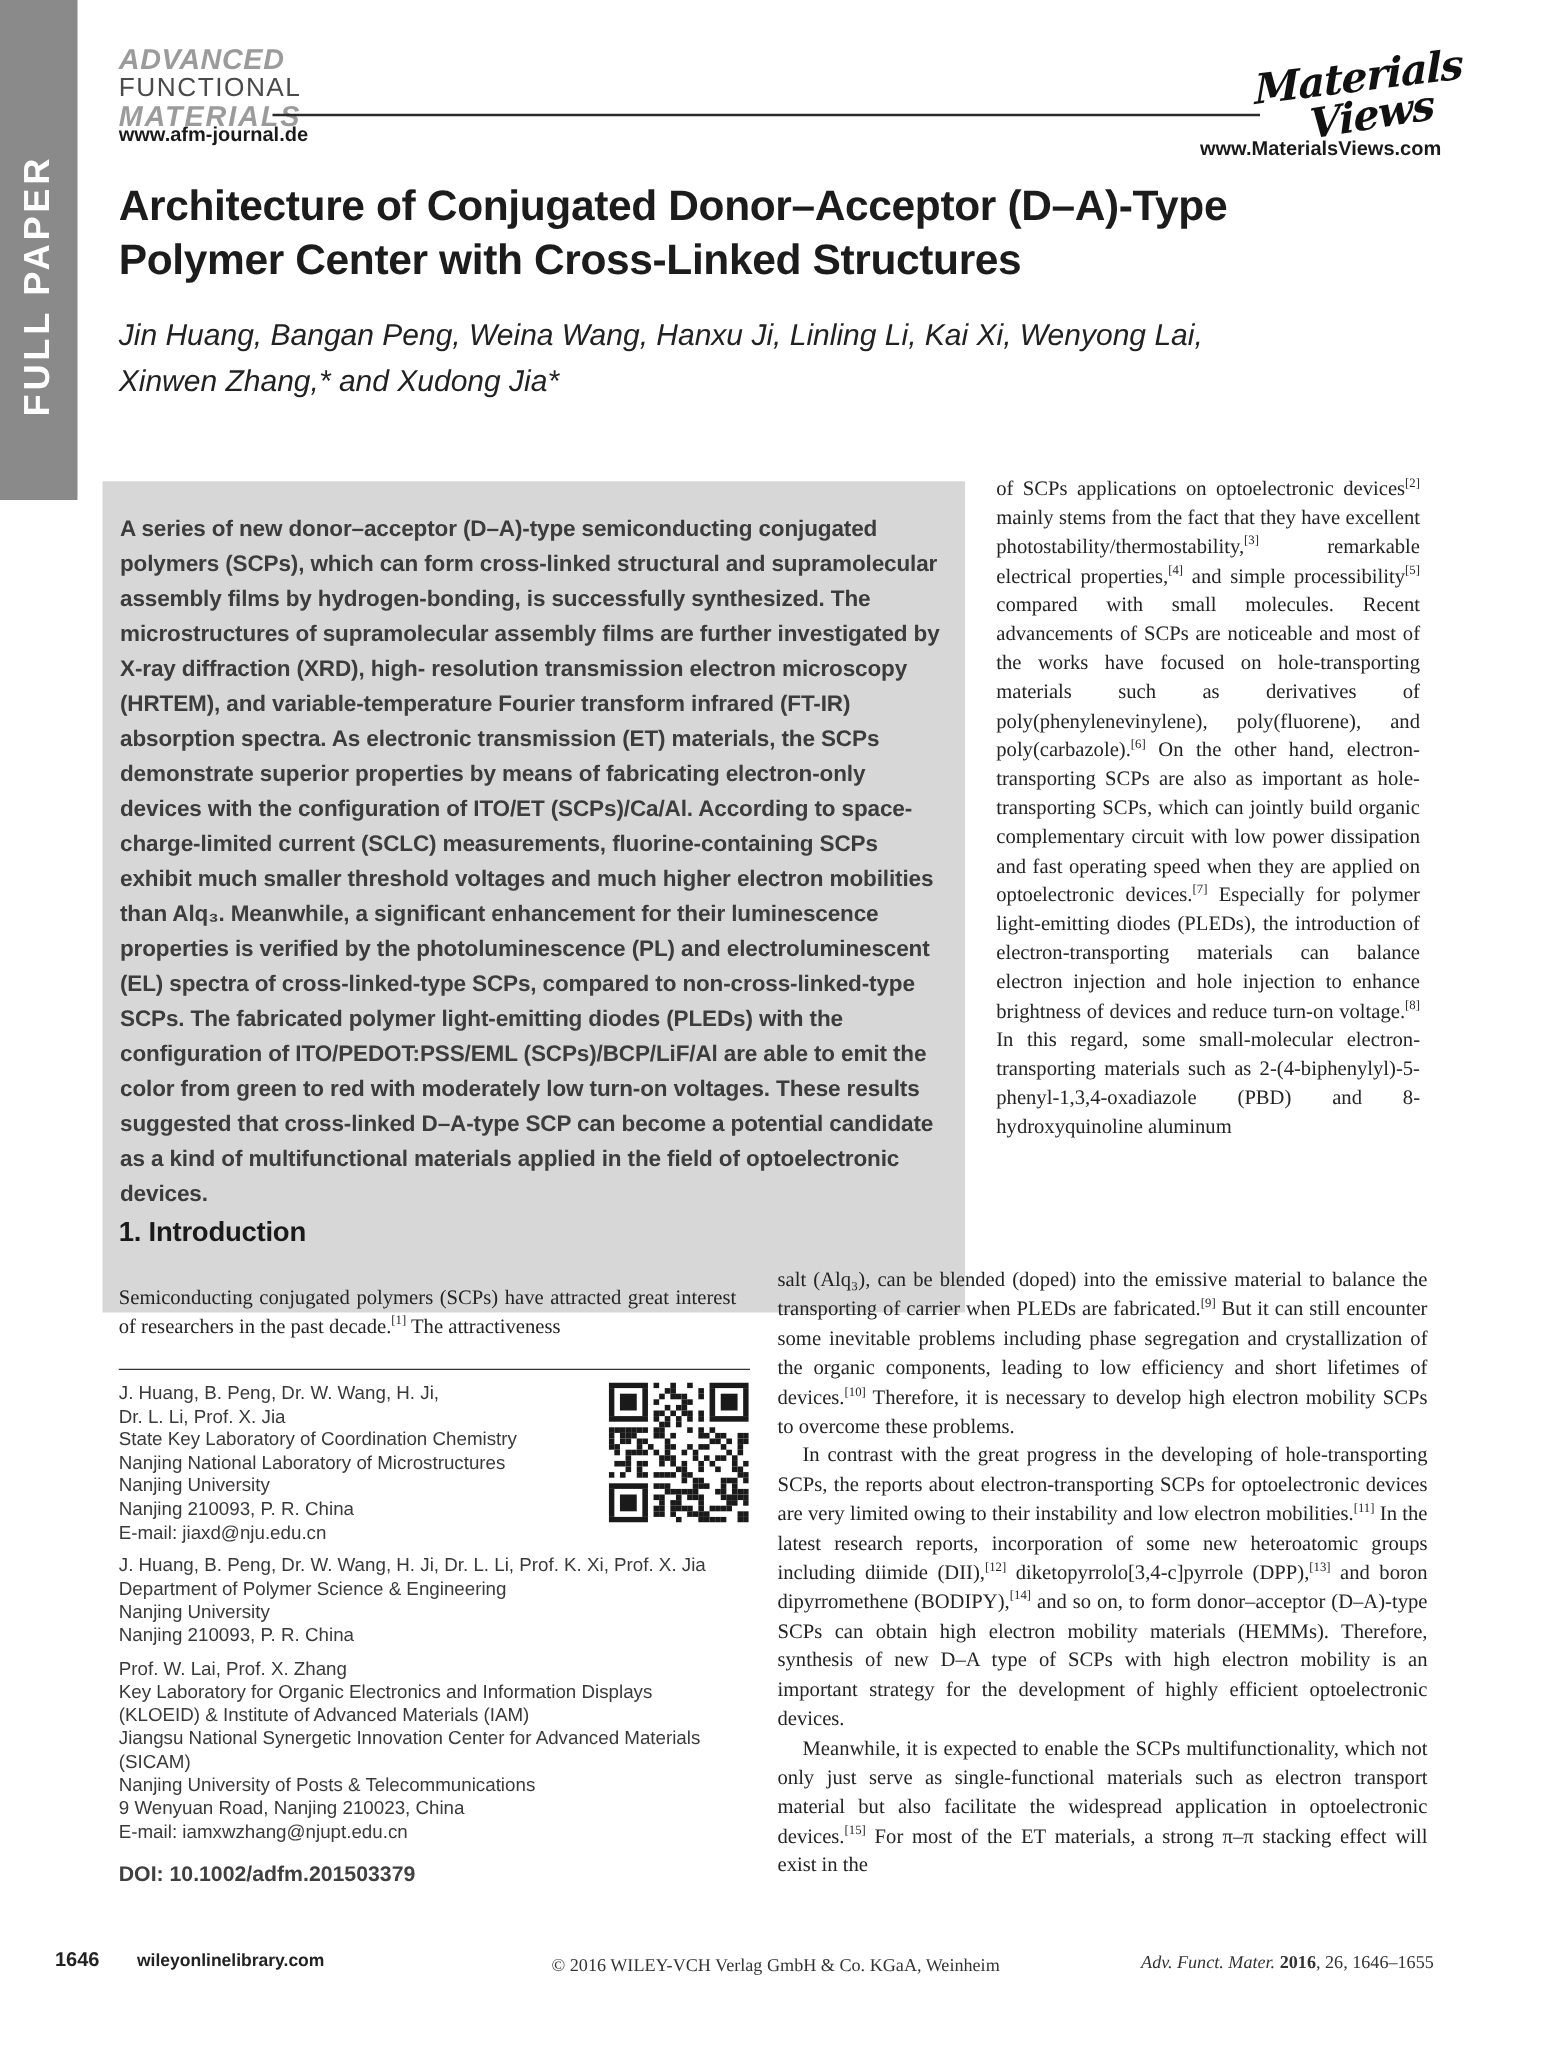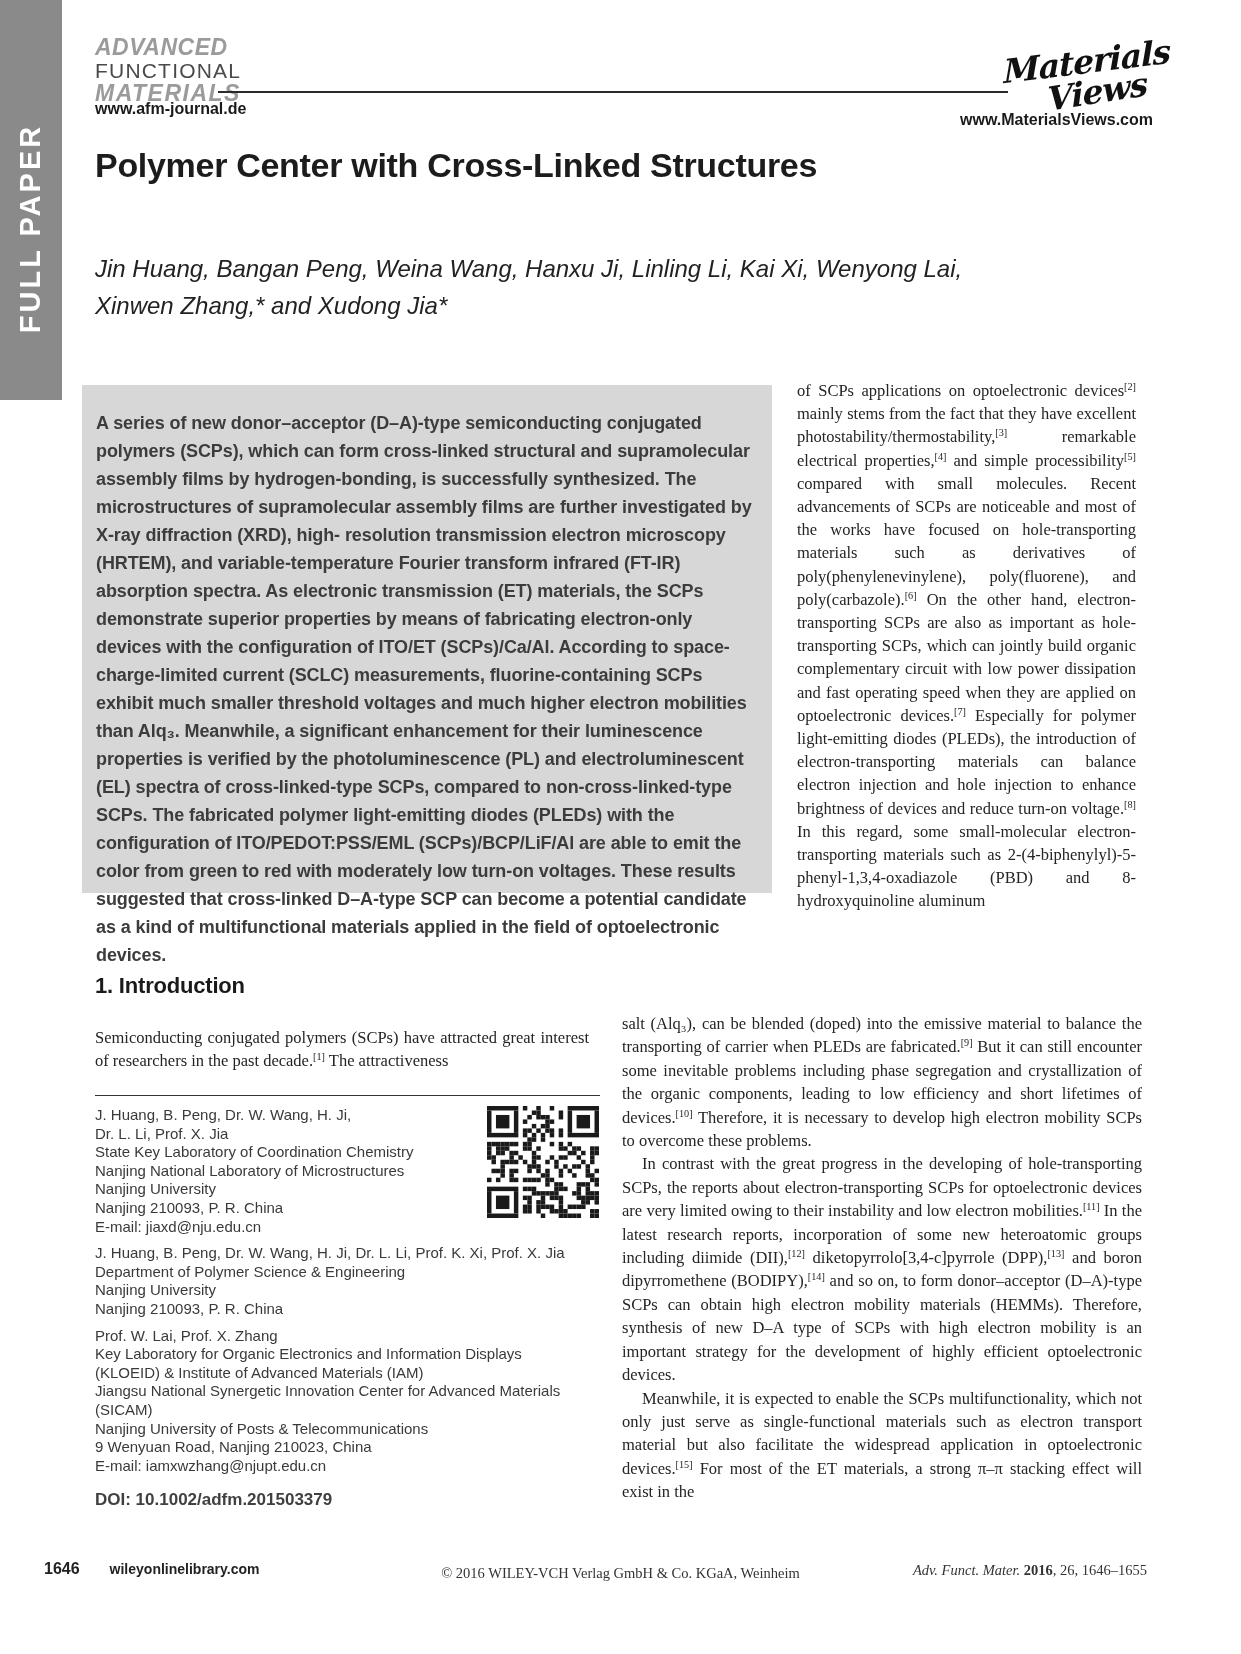--- a/index.html
+++ b/index.html
@@ -48,21 +48,21 @@
   }
   .title span { display:block; }
   .authors {
     position:absolute; left:95px; top:250px; width:1000px;
     font-style:italic; font-size:24px; line-height:37px; color:#222;
   }
   .authors span { display:block; }
 
   
   .abstract-box {
-    position:absolute; left:82px; top:385px; width:690px; height:508px;
+    position:absolute; left:82px; top:385px; width:690px; height:665px;
     background:#d7d7d7; padding:24px 20px 0 14px;
   }
   .abstract-text {
     font-weight:600; font-size:18px; line-height:28px; color:#3c3c3c;
     text-align:left; letter-spacing:-0.1px;
   }
 
   
   .serif { font-family:"Liberation Serif", serif; color:#242424; }
   .col-right-narrow {
@@ -133,20 +133,21 @@
   <a class="afm-url">www.afm-journal.de</a>
   <div class="header-rule"></div>
 
   <div class="mv-logo">
     <span class="mv-m">Materials</span>
     <span class="mv-v">Views</span>
   </div>
   <a class="mv-url">www.MaterialsViews.com</a>
 
   <h1 class="title" style="margin:0;">
+    <span>Architecture of Conjugated Donor–Acceptor (D–A)-Type</span>
     <span>Polymer Center with Cross-Linked Structures</span>
   </h1>
   <div class="authors">
     <span>Jin Huang, Bangan Peng, Weina Wang, Hanxu Ji, Linling Li, Kai Xi, Wenyong Lai,</span>
     <span>Xinwen Zhang,* and Xudong Jia*</span>
   </div>
 
   <div class="abstract-box">
     <div class="abstract-text">A series of new donor–acceptor (D–A)-type semiconducting conjugated polymers (SCPs), which can form cross-linked structural and supramolecular assembly films by hydrogen-bonding, is successfully synthesized. The microstructures of supramolecular assembly films are further investigated by X-ray diffraction (XRD), high- resolution transmission electron microscopy (HRTEM), and variable-temperature Fourier transform infrared (FT-IR) absorption spectra. As electronic transmission (ET) materials, the SCPs demonstrate superior properties by means of fabricating electron-only devices with the configuration of ITO/ET (SCPs)/Ca/Al. According to space-charge-limited current (SCLC) measurements, fluorine-containing SCPs exhibit much smaller threshold voltages and much higher electron mobilities than Alq₃. Meanwhile, a significant enhancement for their luminescence properties is verified by the photoluminescence (PL) and electroluminescent (EL) spectra of cross-linked-type SCPs, compared to non-cross-linked-type SCPs. The fabricated polymer light-emitting diodes (PLEDs) with the configuration of ITO/PEDOT:PSS/EML (SCPs)/BCP/LiF/Al are able to emit the color from green to red with moderately low turn-on voltages. These results suggested that cross-linked D–A-type SCP can become a potential candidate as a kind of multifunctional materials applied in the field of optoelectronic devices.</div>
   </div>

